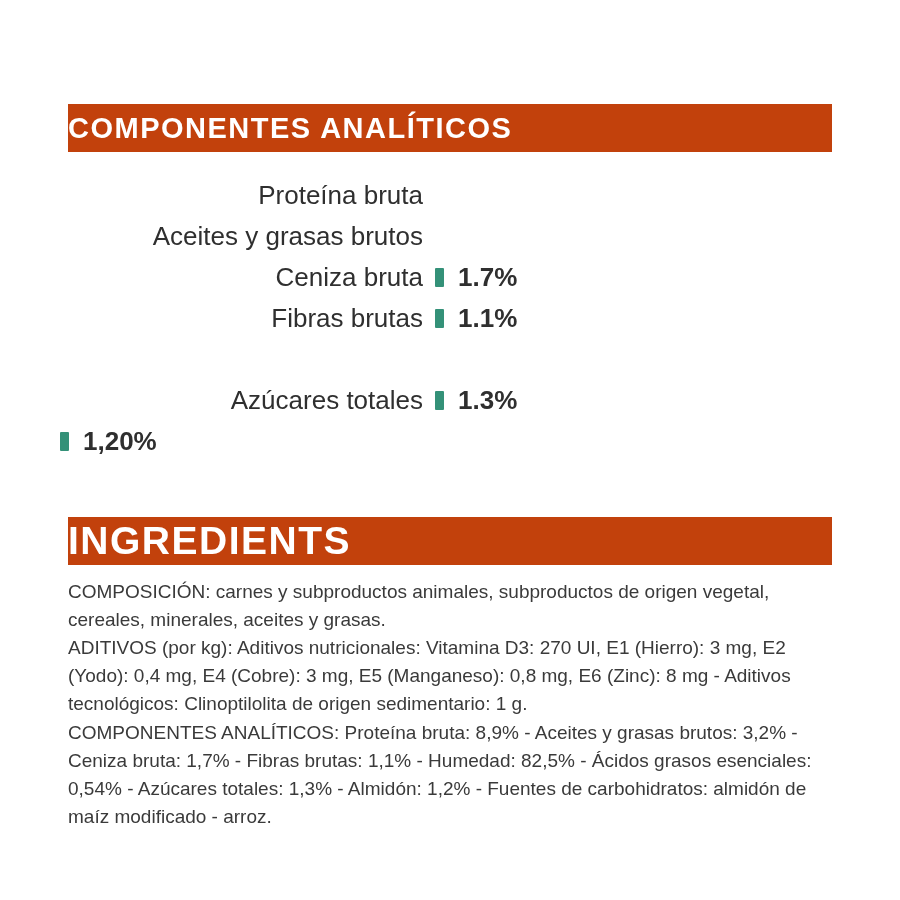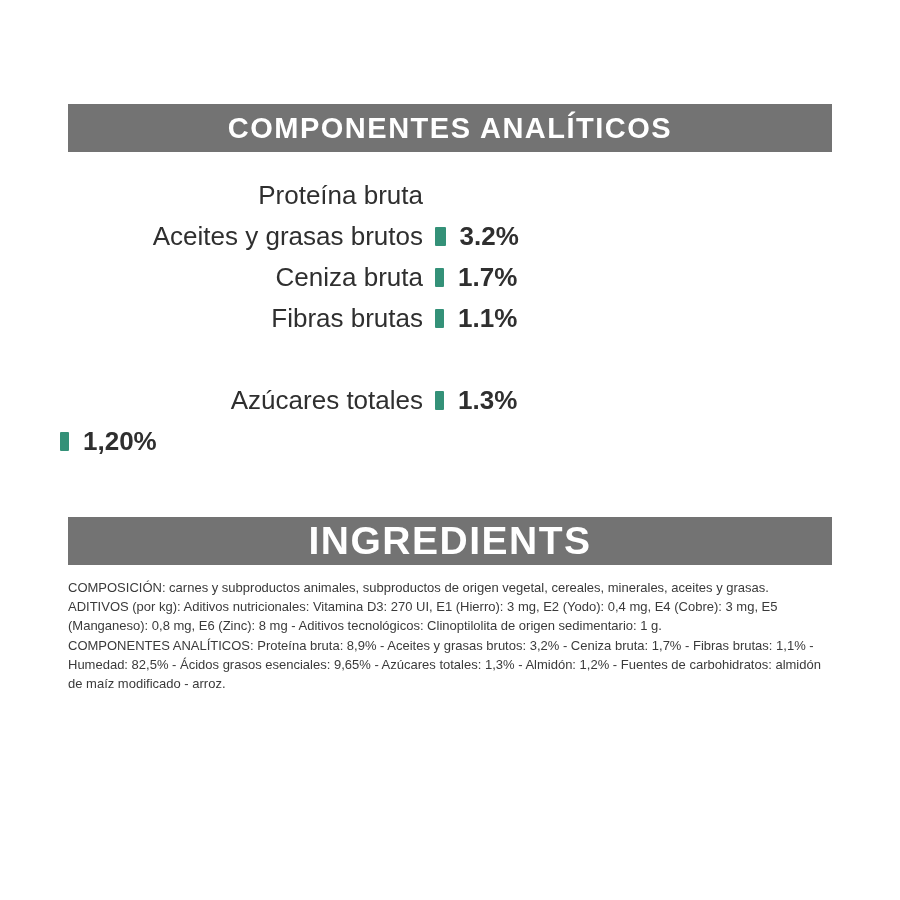--- a/index.html
+++ b/index.html
@@ -18,23 +18,22 @@
   .page {
     width: 900px;
     height: 900px;
     box-sizing: border-box;
     padding: 0;
     position: relative;
   }
 
   
   .band {
-    background: #737373;
+    background: #c2410c;
     color: #ffffff;
-    text-align: center;
     font-weight: bold;
     letter-spacing: 1.5px;
   }
   #analytics-band {
     position: absolute;
     left: 68px;
     top: 104px;
     width: 764px;
     height: 48px;
     line-height: 48px;
@@ -88,45 +87,41 @@
     margin-left: 14px;
     white-space: nowrap;
   }
 
   
   #ingredients-text {
     position: absolute;
     left: 68px;
     top: 578px;
     width: 770px;
-    font-size: 13px;
+    font-size: 19px;
     line-height: 1.48;
     color: #3a3a3a;
   }
   #ingredients-text p {
     margin: 0 0 0 0;
   }
 </style>
 </head>
 <body>
 
 <div class="page">
 
   <div class="band" id="analytics-band">COMPONENTES ANALÍTICOS</div>
 
   <div id="analytics-chart">
       <div class="row">
         <div class="row-label">Proteína bruta</div>
       </div>
       <div class="row">
         <div class="row-label">Aceites y grasas brutos</div>
-        <div class="bar-wrap">
-          <div class="bar" style="width: 10.6px; background: rgb(52, 145, 120);"></div>
-          <div class="row-value">3.2%</div>
-        </div>
       </div>
       <div class="row">
         <div class="row-label">Ceniza bruta</div>
         <div class="bar-wrap">
           <div class="bar" style="width: 9px; background: rgb(52, 145, 120);"></div>
           <div class="row-value">1.7%</div>
         </div>
       </div>
       <div class="row">
         <div class="row-label">Fibras brutas</div>
@@ -150,16 +145,16 @@
           <div class="row-value">1,20%</div>
         </div>
       </div>
     </div>
 
   <div class="band" id="ingredients-band">INGREDIENTS</div>
 
   <div id="ingredients-text">
       <p>COMPOSICIÓN: carnes y subproductos animales, subproductos de origen vegetal, cereales, minerales, aceites y grasas.</p>
       <p>ADITIVOS (por kg): Aditivos nutricionales: Vitamina D3: 270 UI, E1 (Hierro): 3 mg, E2 (Yodo): 0,4 mg, E4 (Cobre): 3 mg, E5 (Manganeso): 0,8 mg, E6 (Zinc): 8 mg - Aditivos tecnológicos: Clinoptilolita de origen sedimentario: 1 g.</p>
-      <p>COMPONENTES ANALÍTICOS: Proteína bruta: 8,9% - Aceites y grasas brutos: 3,2% - Ceniza bruta: 1,7% - Fibras brutas: 1,1% - Humedad: 82,5% - Ácidos grasos esenciales: 9,65% - Azúcares totales: 1,3% - Almidón: 1,2% - Fuentes de carbohidratos: almidón de maíz modificado - arroz.</p>
+      <p>COMPONENTES ANALÍTICOS: Proteína bruta: 8,9% - Aceites y grasas brutos: 3,2% - Ceniza bruta: 1,7% - Fibras brutas: 1,1% - Humedad: 82,5% - Ácidos grasos esenciales: 0,54% - Azúcares totales: 1,3% - Almidón: 1,2% - Fuentes de carbohidratos: almidón de maíz modificado - arroz.</p>
     </div>
 
 </div>
 
 </body></html>

